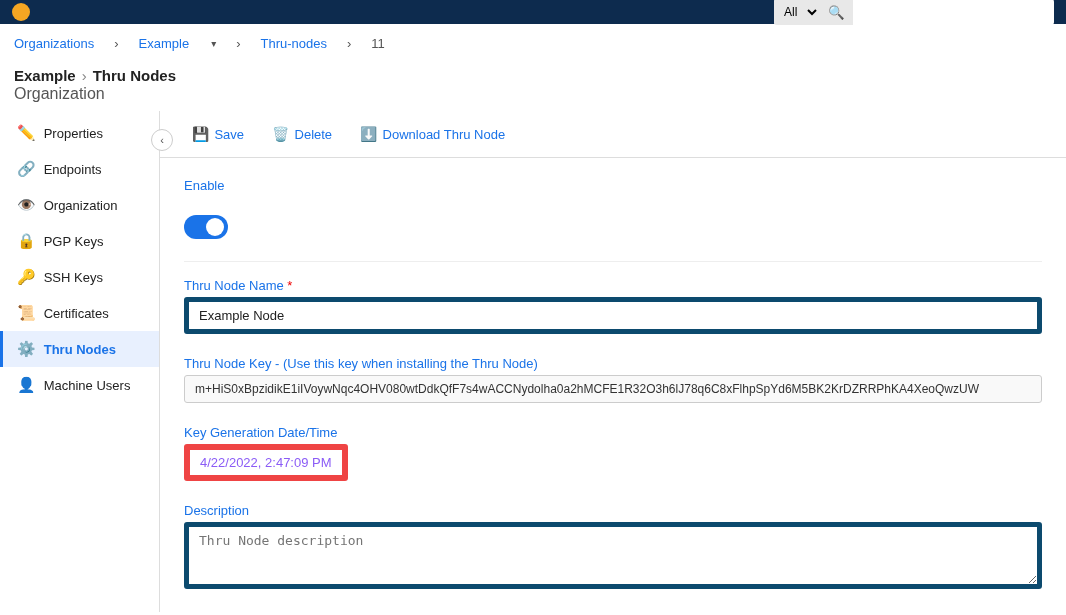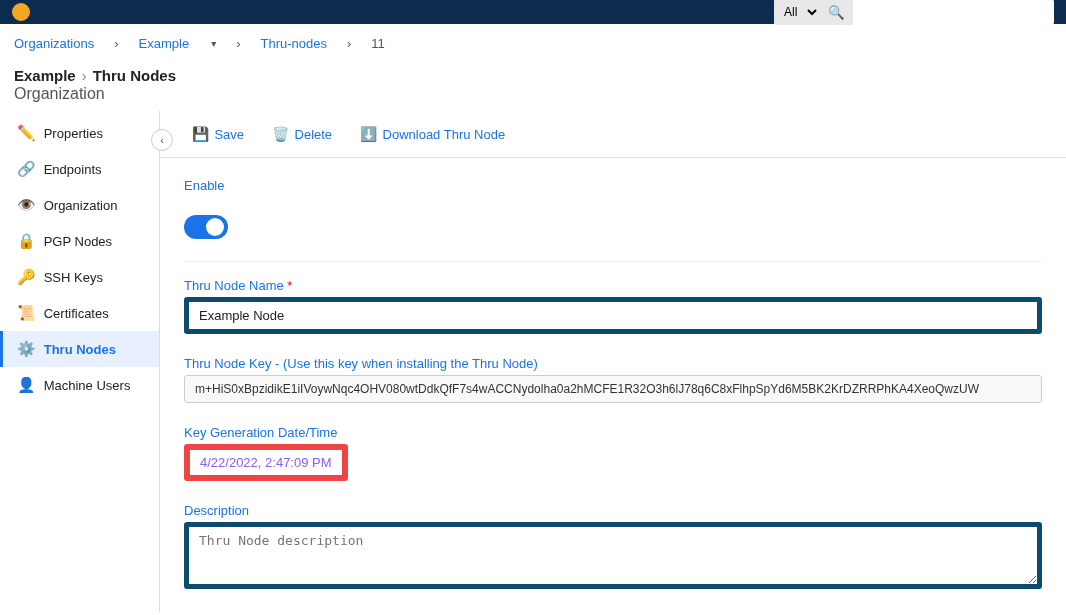--- a/index.html
+++ b/index.html
@@ -265,21 +265,21 @@
     <div class="sidebar-item">
       <span class="icon">🔗</span>
       <span>Endpoints</span>
     </div>
     <div class="sidebar-item">
       <span class="icon">👁️</span>
       <span>Organization</span>
     </div>
     <div class="sidebar-item">
       <span class="icon">🔒</span>
-      <span>PGP Nodes</span>
+      <span>PGP Keys</span>
     </div>
     <div class="sidebar-item">
       <span class="icon">🔑</span>
       <span>SSH Keys</span>
     </div>
     <div class="sidebar-item">
       <span class="icon">📜</span>
       <span>Certificates</span>
     </div>
     <div class="sidebar-item active">

